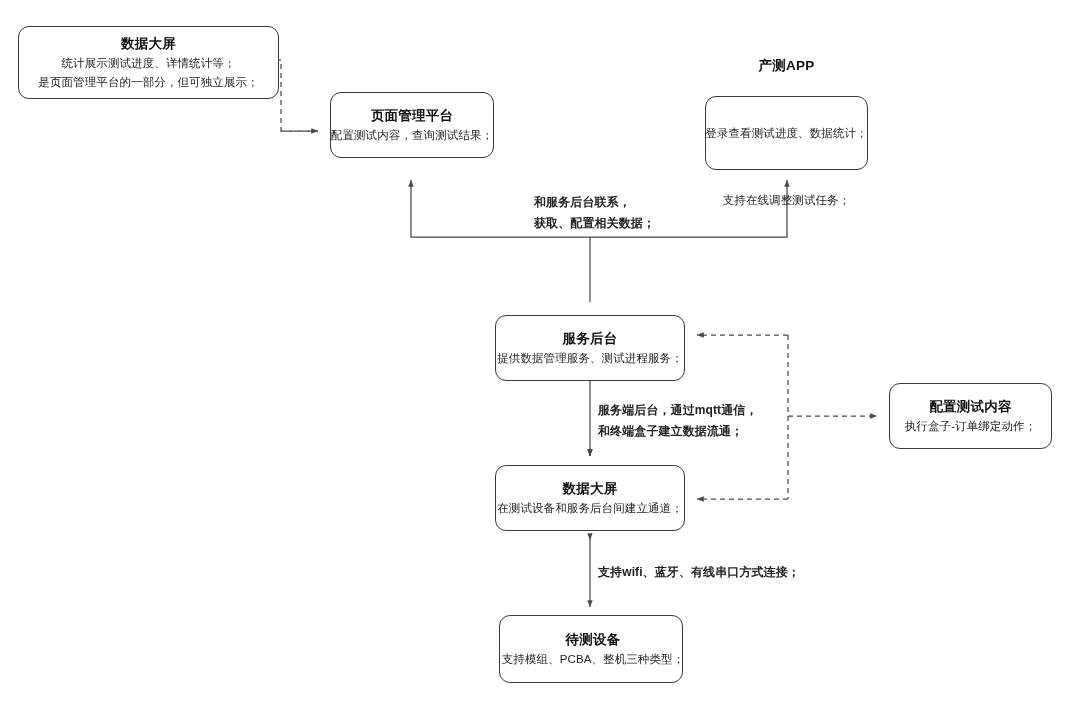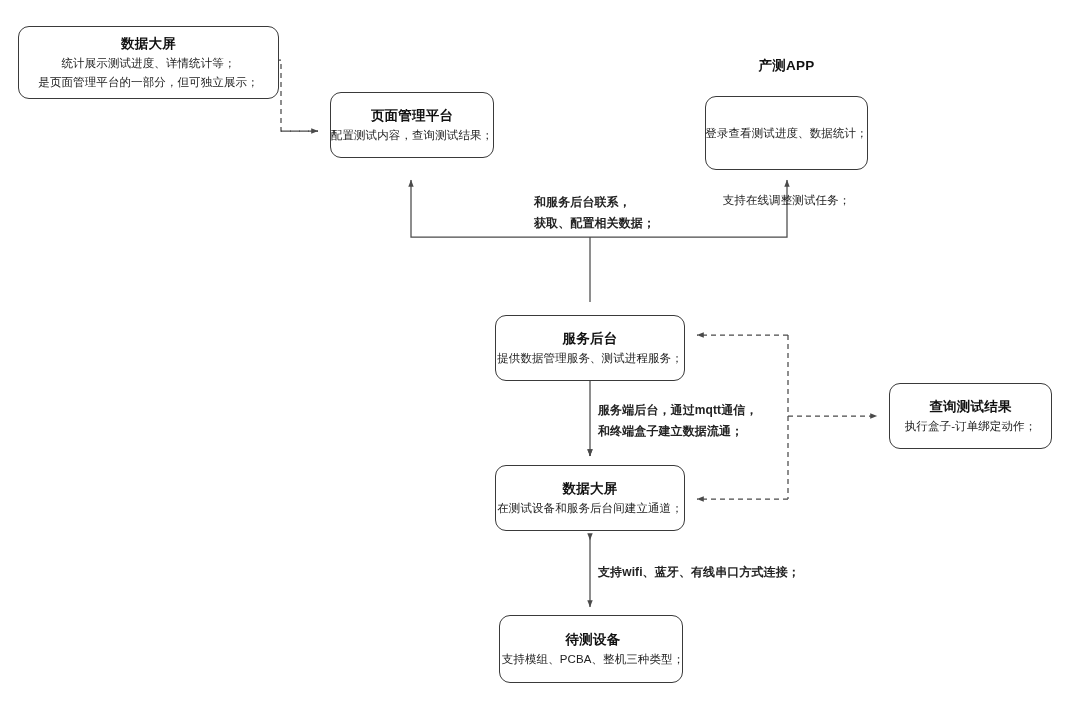--- a/index.html
+++ b/index.html
@@ -129,21 +129,21 @@
     <div class="desc">登录查看测试进度、数据统计；</div>
     <div class="desc">支持在线调整测试任务；</div>
   </div>
 
   <div class="node" id="n3" style="left: 495px; top: 302px; width: 190px; height: 66px; margin-top: 13px;">
     <div class="title">服务后台</div>
     <div class="desc">提供数据管理服务、测试进程服务；</div>
   </div>
 
   <div class="node" id="n4" style="left: 889px; top: 383px; width: 163px; height: 66px;">
-    <div class="title">查询测试结果</div>
+    <div class="title">配置测试内容</div>
     <div class="desc">执行盒子-订单绑定动作；</div>
   </div>
 
   <div class="node" id="n5" style="left: 495px; top: 465px; width: 190px; height: 66px;">
     <div class="title">数据大屏</div>
     <div class="desc">在测试设备和服务后台间建立通道；</div>
   </div>
 
   <div class="node" id="n6" style="left: 499px; top: 615px; width: 184px; height: 68px; padding-left: 14px;">
     <div class="title">待测设备</div>

